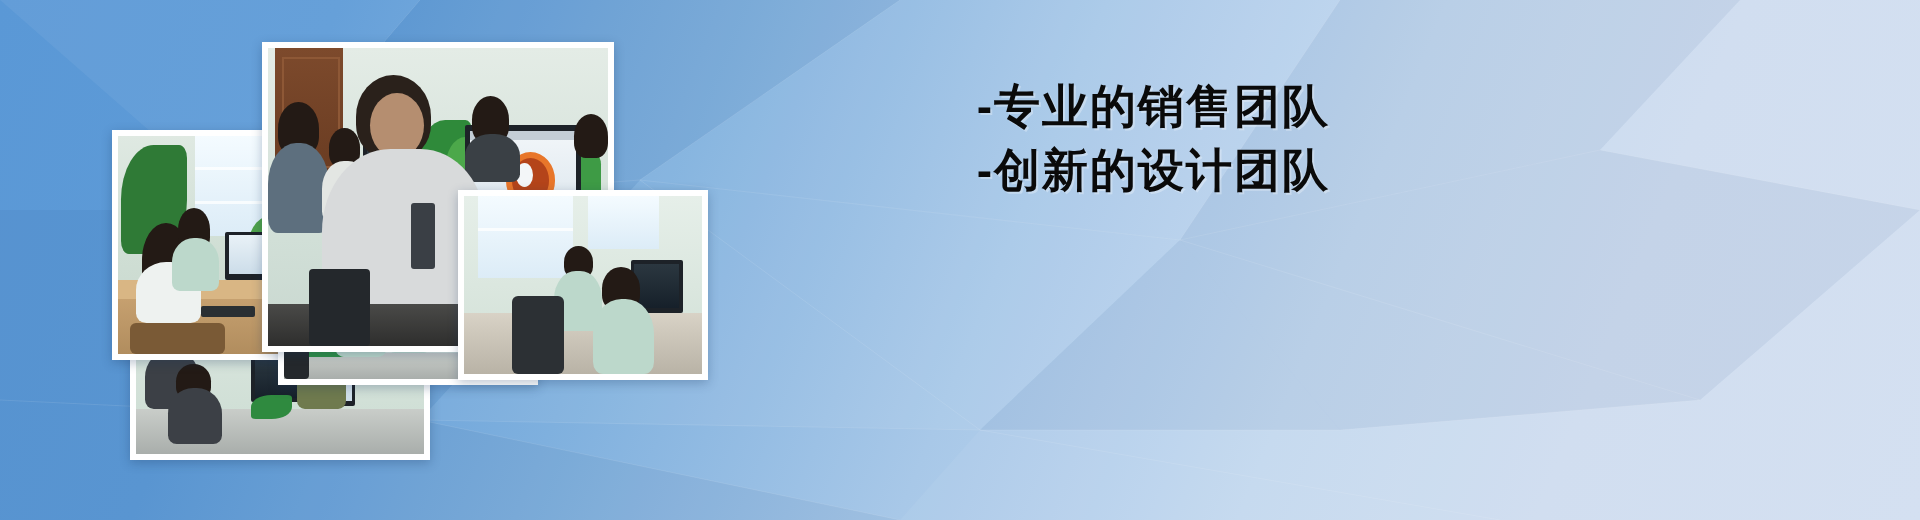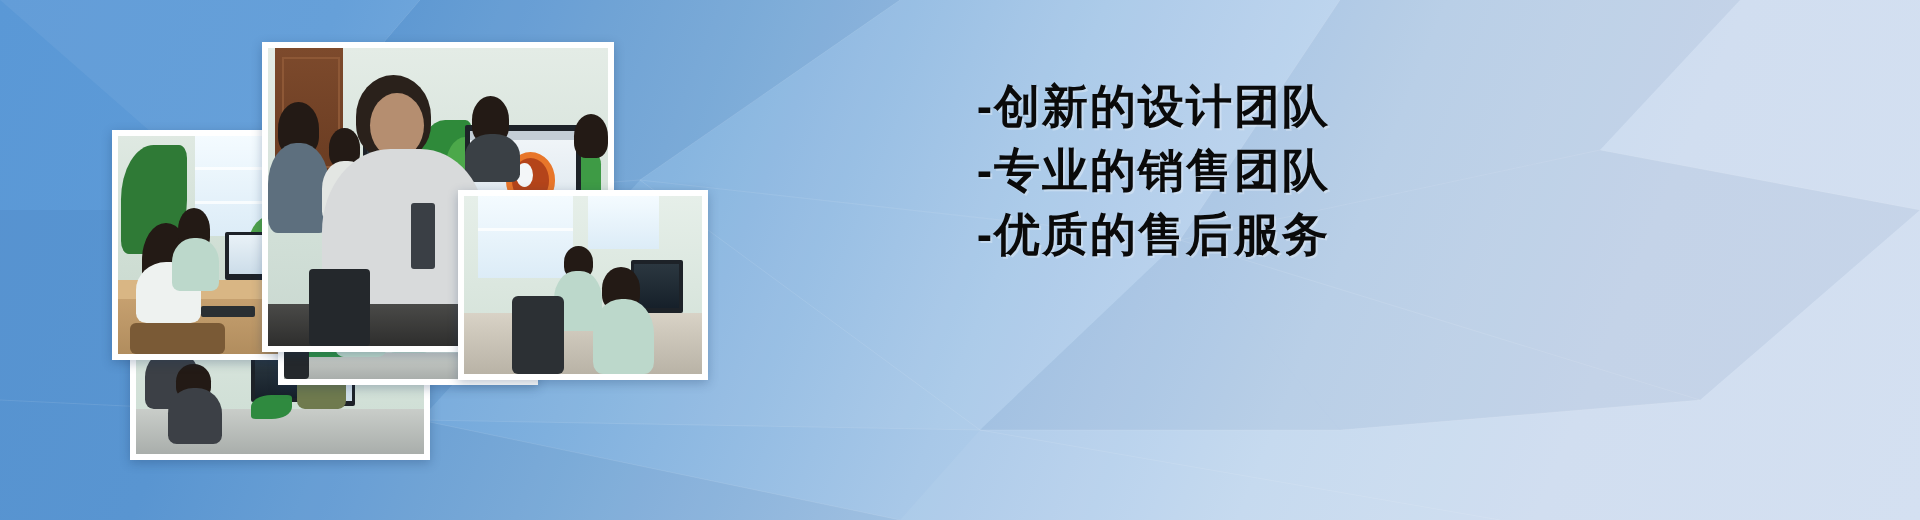--- a/index.html
+++ b/index.html
@@ -320,21 +320,20 @@
           <div class="kbd" style="left:56%;top:72%;width:24%;height:6%;"></div>
         </div>
       </div>
     </div>
 
   </div>
 
   <div class="text-block">
 
     <div class="bullets">
+      <span class="bullet-line">-专业的销售团队</span>
       <span class="bullet-line">-创新的设计团队</span>
-      <span class="bullet-line">-专业的销售团队</span>
-      <span class="bullet-line">-优质的售后服务</span>
     </div>
 
 
   </div>
 
 </div>
 
 </body></html>

